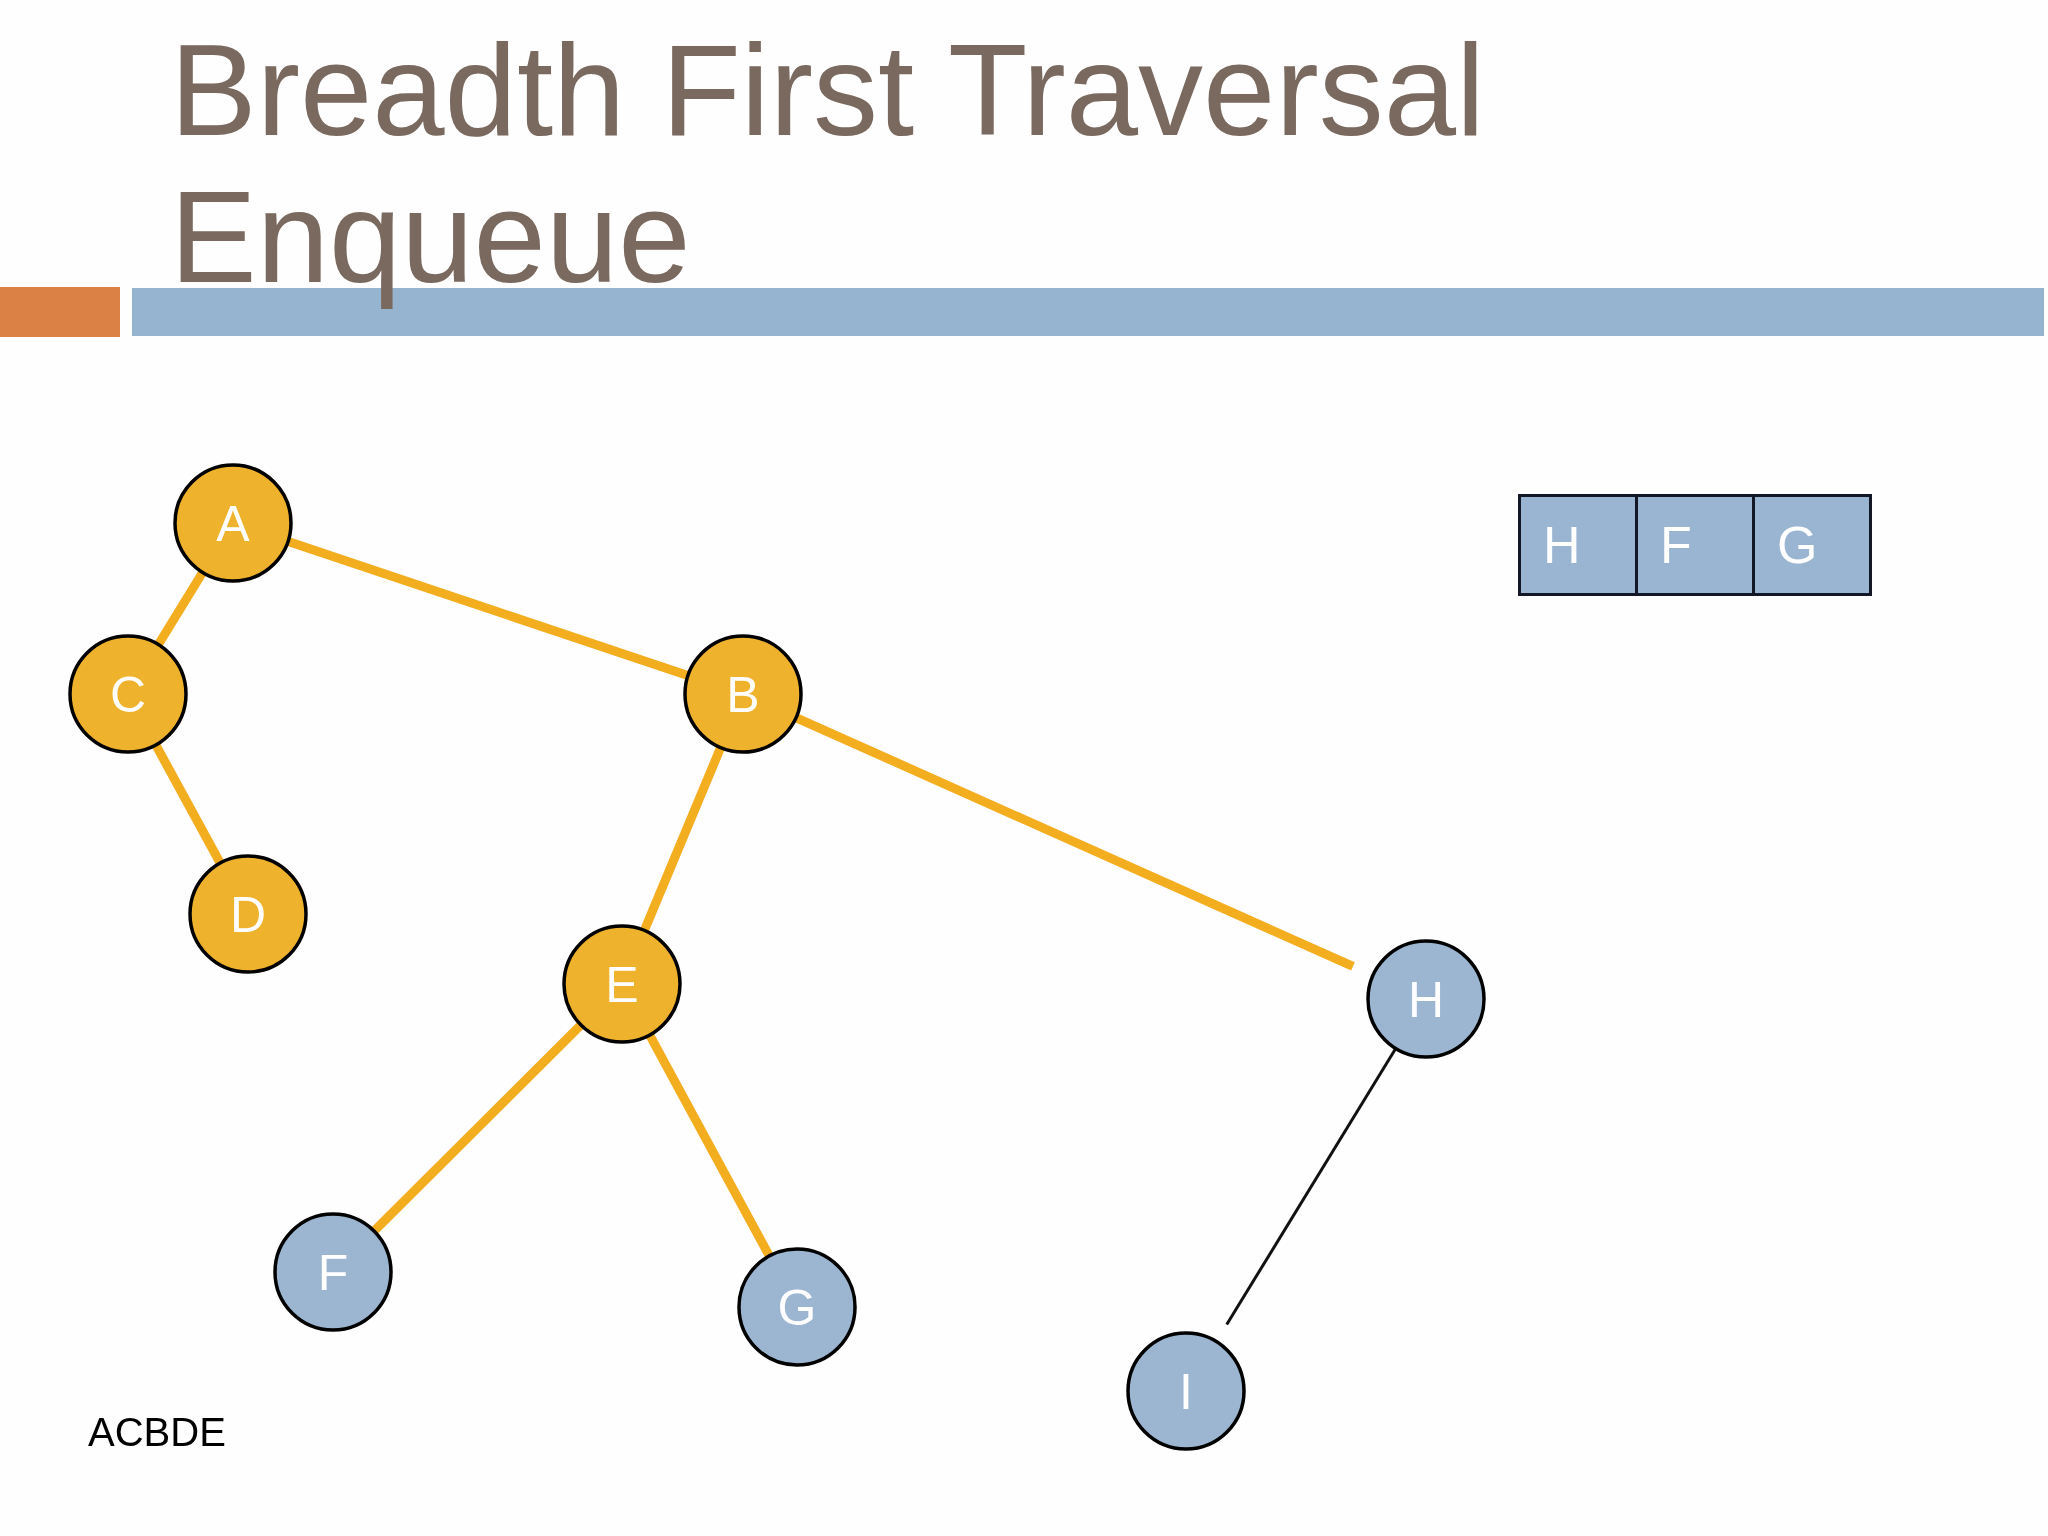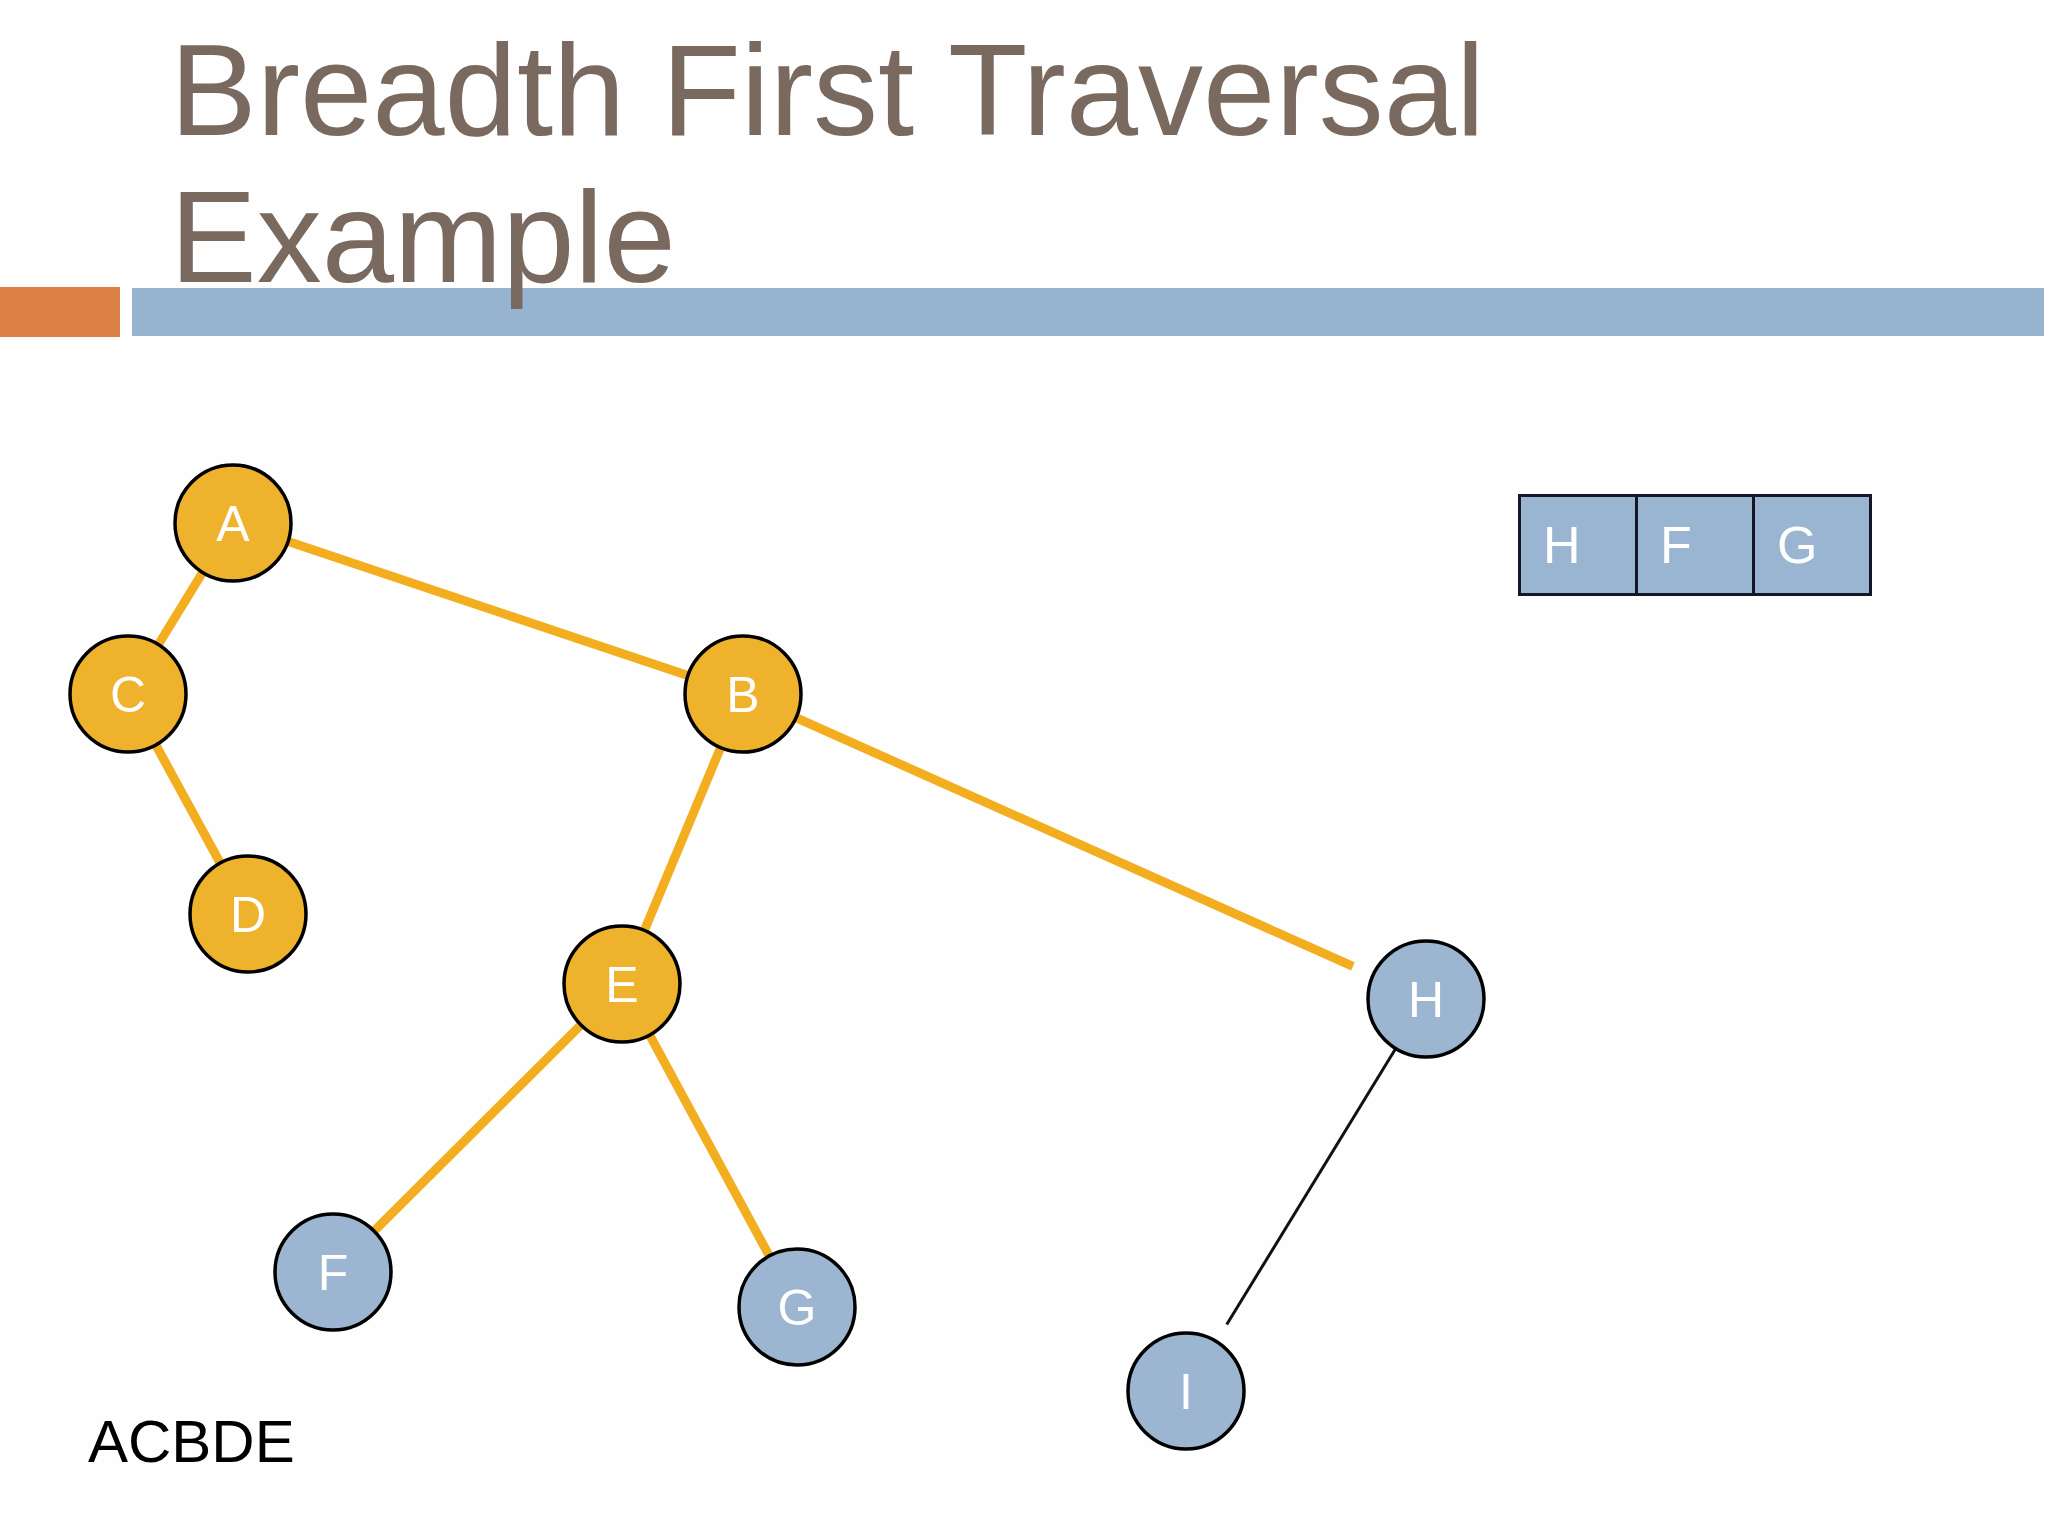--- a/index.html
+++ b/index.html
@@ -70,34 +70,34 @@
   .node-label{
     fill:var(--node-text,#FFFFFF);
     font-family:"Liberation Sans", sans-serif;
     font-size:50px;
     text-anchor:middle;
   }
 
   .output-label{
     position:absolute;
     left:88px;top:1412px;
-    font-size:60px;
+    font-size:40px;
     line-height:1;
     color:var(--output-text,#000000);
     z-index:2;
   }
 </style>
 </head>
 <body>
 
 <div class="slide">
 
   <div class="title">
     <span>Breadth First Traversal</span><br>
-    <span>Example</span>
+    <span>Enqueue</span>
   </div>
 
   <div class="accent-square"></div>
   <div class="accent-bar"></div>
 
 
   <div class="queue">
     <div class="queue-cell">H</div>
     <div class="queue-cell">F</div>
     <div class="queue-cell">G</div>

